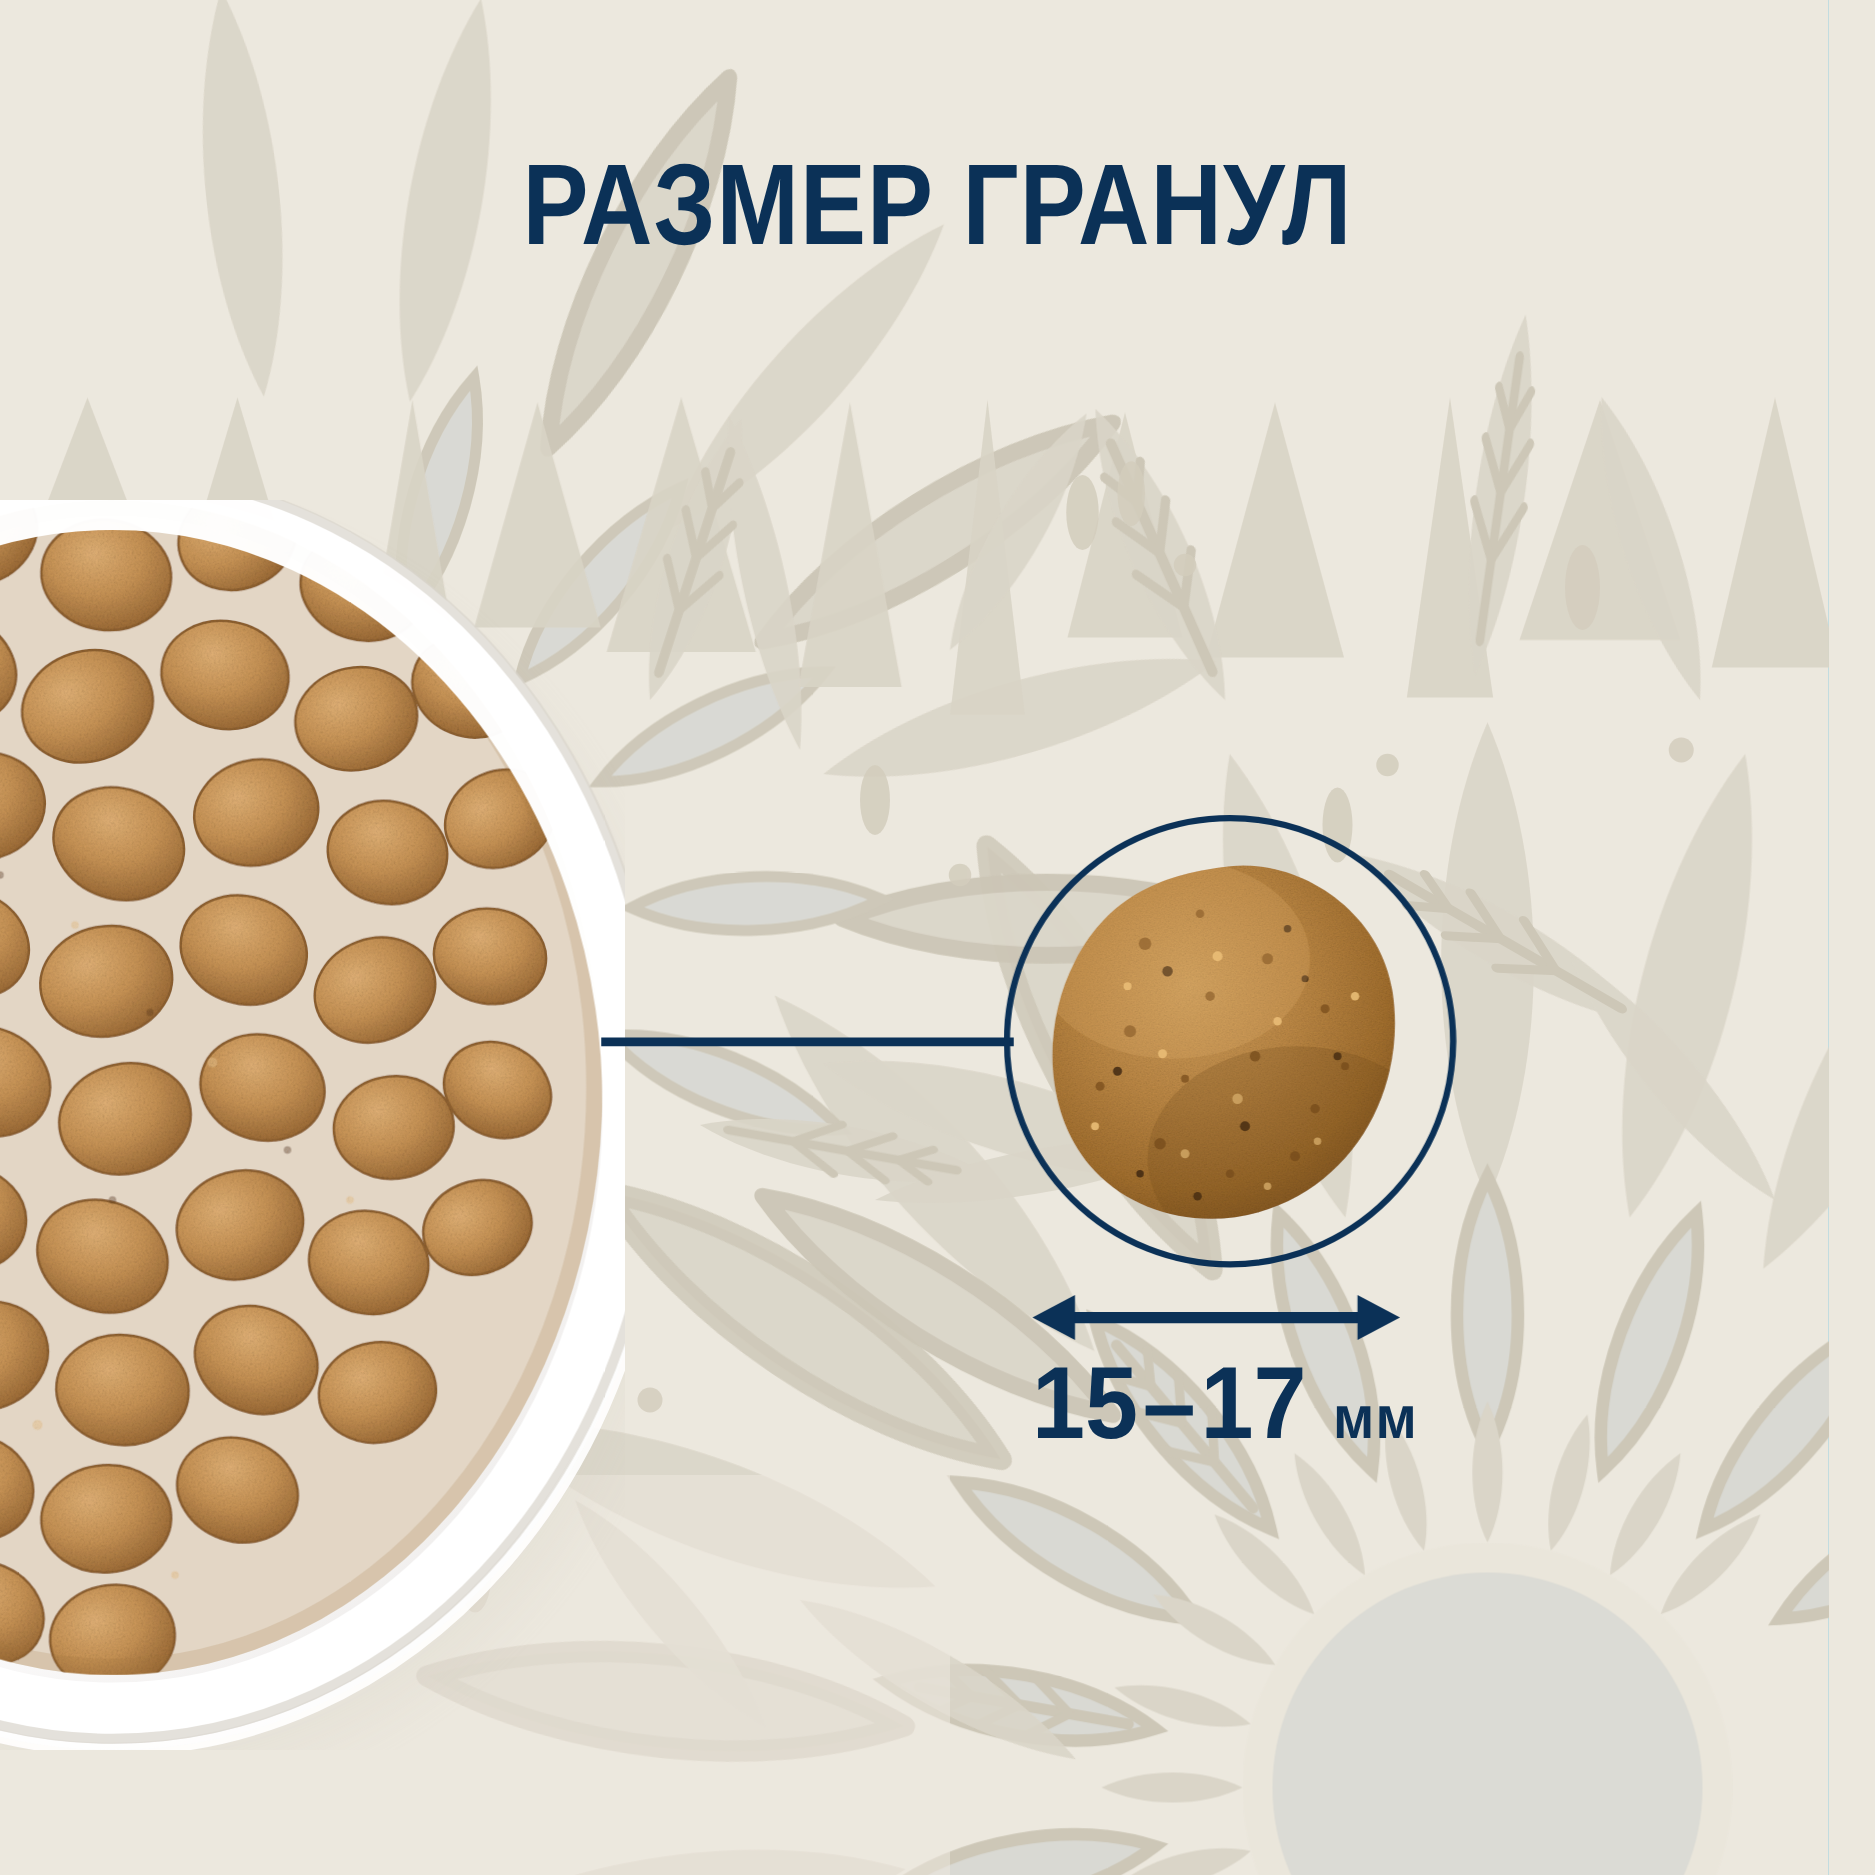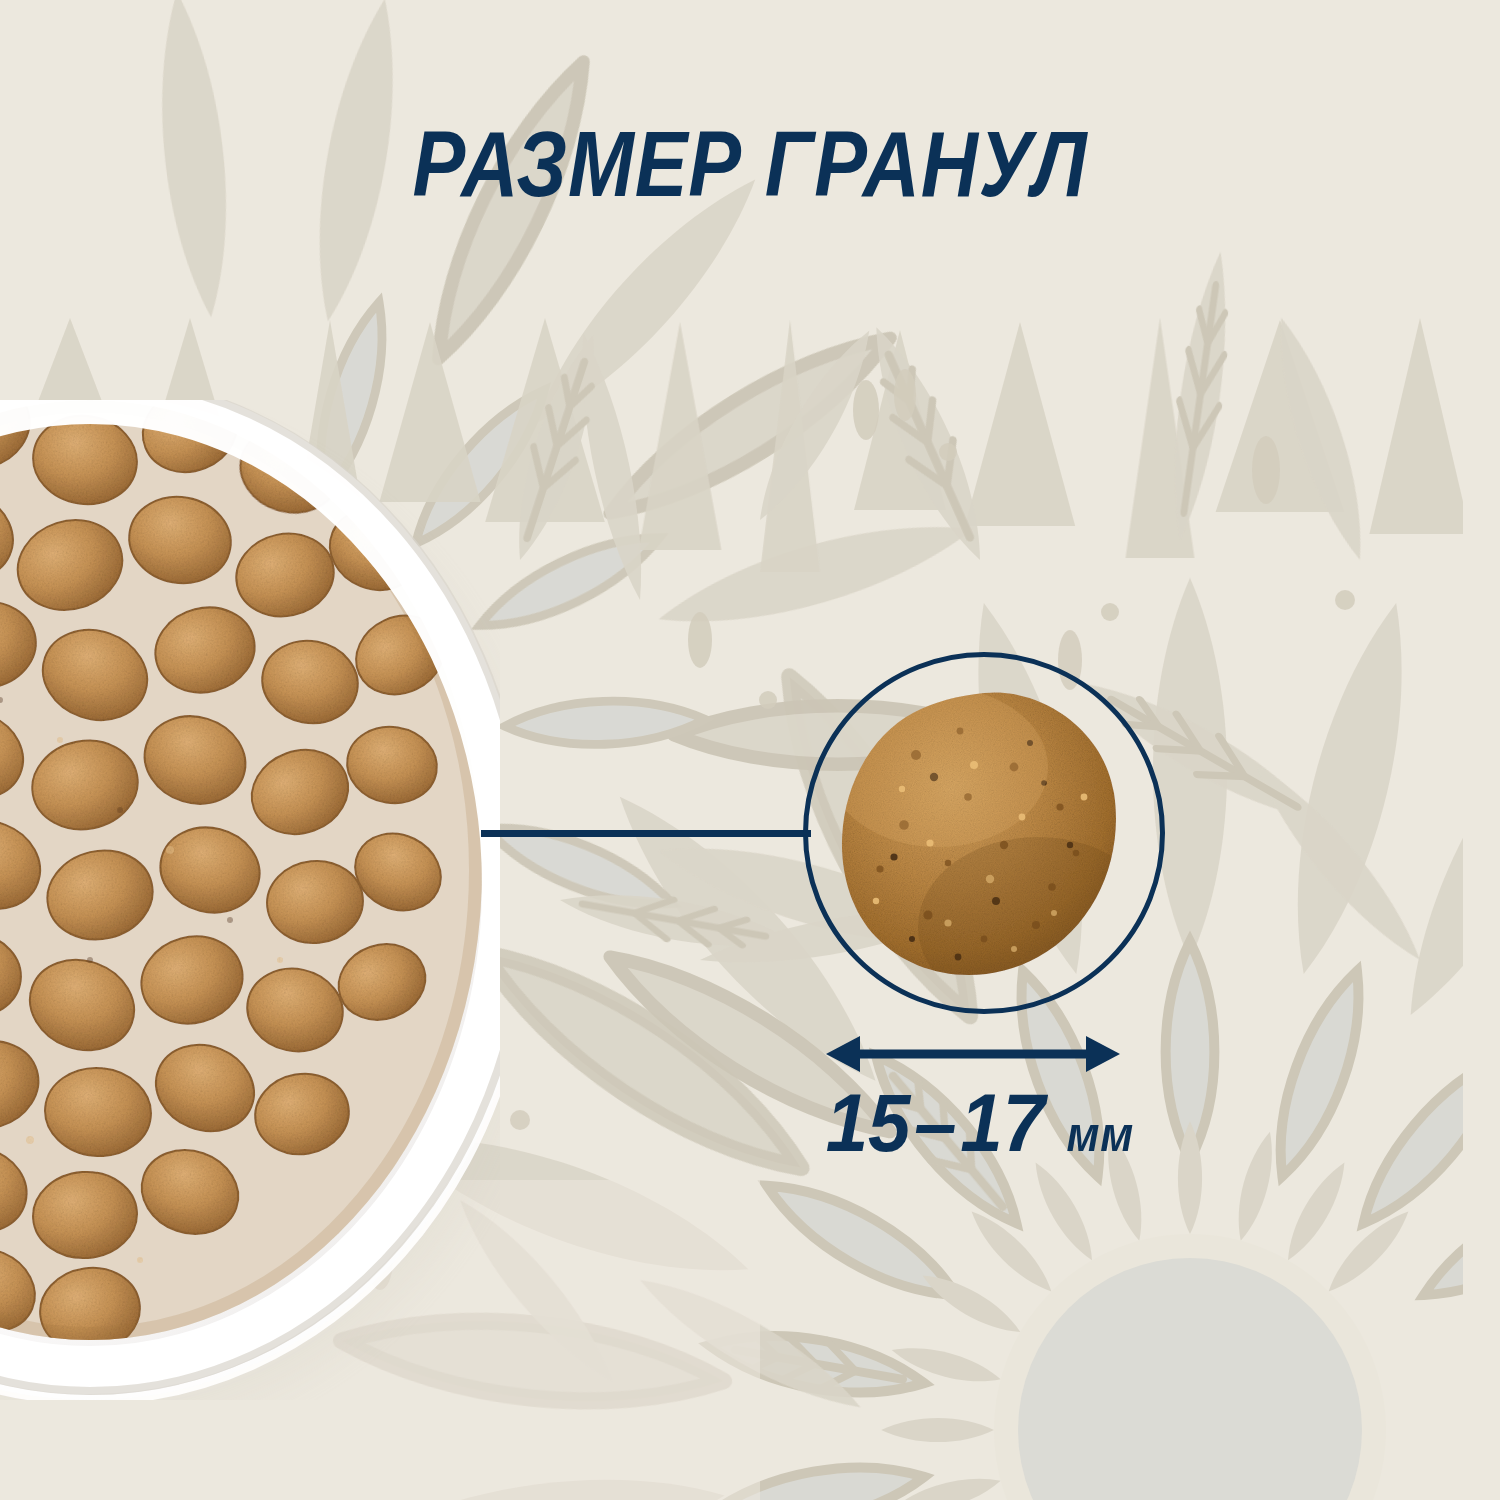--- a/index.html
+++ b/index.html
@@ -1,21 +1,21 @@
 <!DOCTYPE html>
 <html><head>
 <meta charset="utf-8">
 <style>
   html,body{margin:0;padding:0;}
   body{
     width:1500px;height:1500px;overflow:hidden;
     font-family:"Liberation Sans", sans-serif;
     background:#ece8de;
   }
-  #stage{position:relative;width:1463px;height:1500px;overflow:hidden;background:#0ea5e9;font-style:italic;}
+  #stage{position:relative;width:1463px;height:1500px;overflow:hidden;background:#0ea5e9;}
 
   
   #bg-pattern{position:absolute;left:0;top:0;width:1500px;height:1500px;}
 
   
   #page-title{
     position:absolute;left:0;top:118px;width:1500px;
     text-align:center;
     color:#0b3157;
     font-size:92px;

